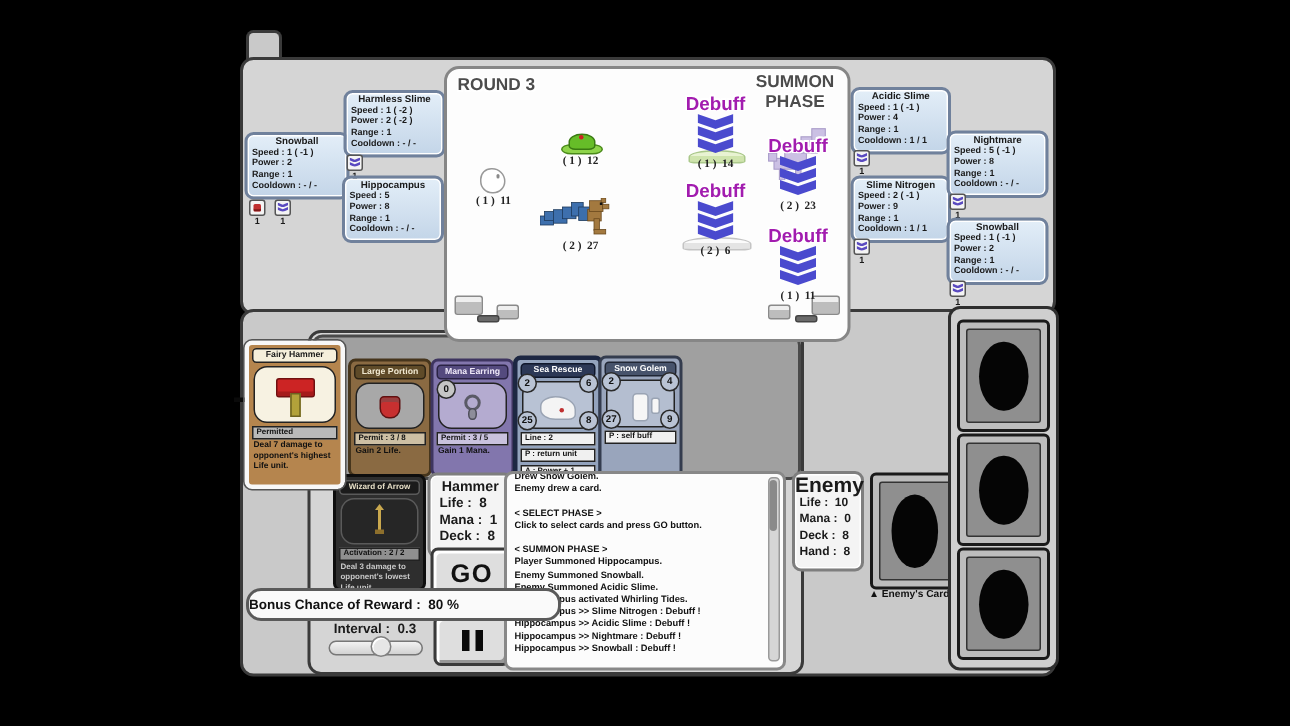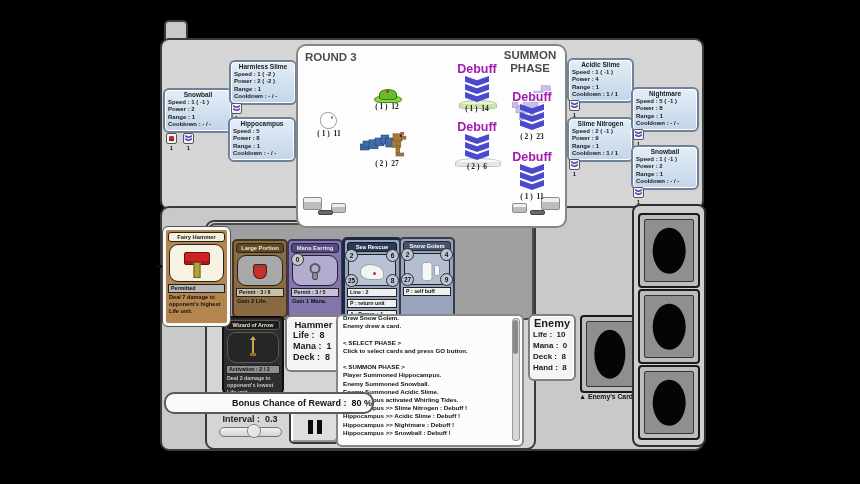--- a/index.html
+++ b/index.html
@@ -345,20 +345,23 @@
     <div class="cdesc" style="color:#c9c9c9;font-size:5.3px;line-height:6.8px;">Deal 3 damage to opponent's lowest Life unit.</div>
   </div>
 
   <div class="abs infopanel" style="left:285px;top:315px;width:53px;height:51px;z-index:4;padding-top:2px;">
     <div style="font-size:9.5px;text-align:center;line-height:11px;">Hammer</div>
     <div style="font-size:9px;line-height:11px;padding-left:6px;white-space:pre;">Life :  8</div>
     <div style="font-size:9px;line-height:11px;padding-left:6px;white-space:pre;">Mana :  1</div>
     <div style="font-size:9px;line-height:11px;padding-left:6px;white-space:pre;">Deck :  8</div>
   </div>
 
+  <div class="abs bevel" style="left:287px;top:365px;width:51px;height:31px;z-index:4;display:flex;align-items:center;justify-content:center;">
+    <span style="font-size:17px;letter-spacing:1px;color:#111;">GO</span>
+  </div>
 
   <div class="abs" style="left:283px;top:398px;width:60px;text-align:center;font-size:9.5px;white-space:pre;z-index:4;">Pause :  OFF</div>
   <div class="abs bevel" style="left:289px;top:410px;width:47px;height:30px;z-index:4;display:flex;align-items:center;justify-content:center;gap:4px;">
     <span style="width:5px;height:14px;background:#0a0a0a;display:inline-block;"></span>
     <span style="width:5px;height:14px;background:#0a0a0a;display:inline-block;"></span>
   </div>
 
   <div class="abs" style="left:336px;top:314px;width:184px;height:129px;background:#fcfcfc;border:2px solid #888;border-radius:6px;z-index:4;overflow:hidden;">
     <div style="padding:2px 12px 2px 5px;margin-top:-4px;">
         <div class="log-line">Drew Snow Golem.</div>
@@ -375,31 +378,31 @@
         <div class="log-line">Hippocampus &gt;&gt; Slime Nitrogen : Debuff !</div>
         <div class="log-line">Hippocampus &gt;&gt; Acidic Slime : Debuff !</div>
         <div class="log-line">Hippocampus &gt;&gt; Nightmare : Debuff !</div>
         <div class="log-line">Hippocampus &gt;&gt; Snowball : Debuff !</div>
       </div>
     <div class="abs" style="right:2px;top:2px;width:6px;height:121px;background:#d6d6d6;border:1px solid #9a9a9a;border-radius:3px;">
       <div class="abs" style="left:0;top:1px;width:5px;height:34px;background:#8a8a8a;border-radius:3px;"></div>
     </div>
   </div>
 
-  <div class="abs pill" style="left:164px;top:392px;width:206px;height:18px;z-index:5;display:flex;align-items:center;justify-content:flex-end;">
+  <div class="abs pill" style="left:164px;top:392px;width:206px;height:18px;z-index:5;display:flex;align-items:center;justify-content:flex-start;">
     <span style="font-size:9px;white-space:pre;color:#111;">Bonus Chance of Reward :  80 %</span>
   </div>
 
 
   <div class="abs" style="left:210px;top:414px;width:80px;text-align:center;font-size:9px;white-space:pre;z-index:5;">Interval :  0.3</div>
   <div class="abs" style="left:219px;top:427px;width:61px;height:8px;background:linear-gradient(#f2f2f2,#d2d2d2);border:1px solid #777;border-radius:5px;z-index:5;"></div>
   <div class="abs" style="left:247px;top:424px;width:12px;height:12px;background:#e6e6e6;border:1px solid #808080;border-radius:50%;box-shadow:inset 1px 1px 0 #fff;z-index:6;"></div>
 
   <div class="abs infopanel" style="left:528px;top:314px;width:44px;height:61px;z-index:4;padding-top:2px;">
-    <div style="font-size:11px;text-align:center;line-height:11px;">Enemy</div>
+    <div style="font-size:14px;text-align:center;line-height:11px;">Enemy</div>
     <div style="font-size:8px;line-height:11px;padding-left:3px;white-space:pre;">Life :  10</div>
     <div style="font-size:8px;line-height:11px;padding-left:3px;white-space:pre;">Mana :  0</div>
     <div style="font-size:8px;line-height:11px;padding-left:3px;white-space:pre;">Deck :  8</div>
     <div style="font-size:8px;line-height:11px;padding-left:3px;white-space:pre;">Hand :  8</div>
   </div>
 
   <div class="cardback" style="left:580px;top:315px;width:56px;height:74px;z-index:4;">
     <div class="face">
         <div class="oval"></div>
       </div>

